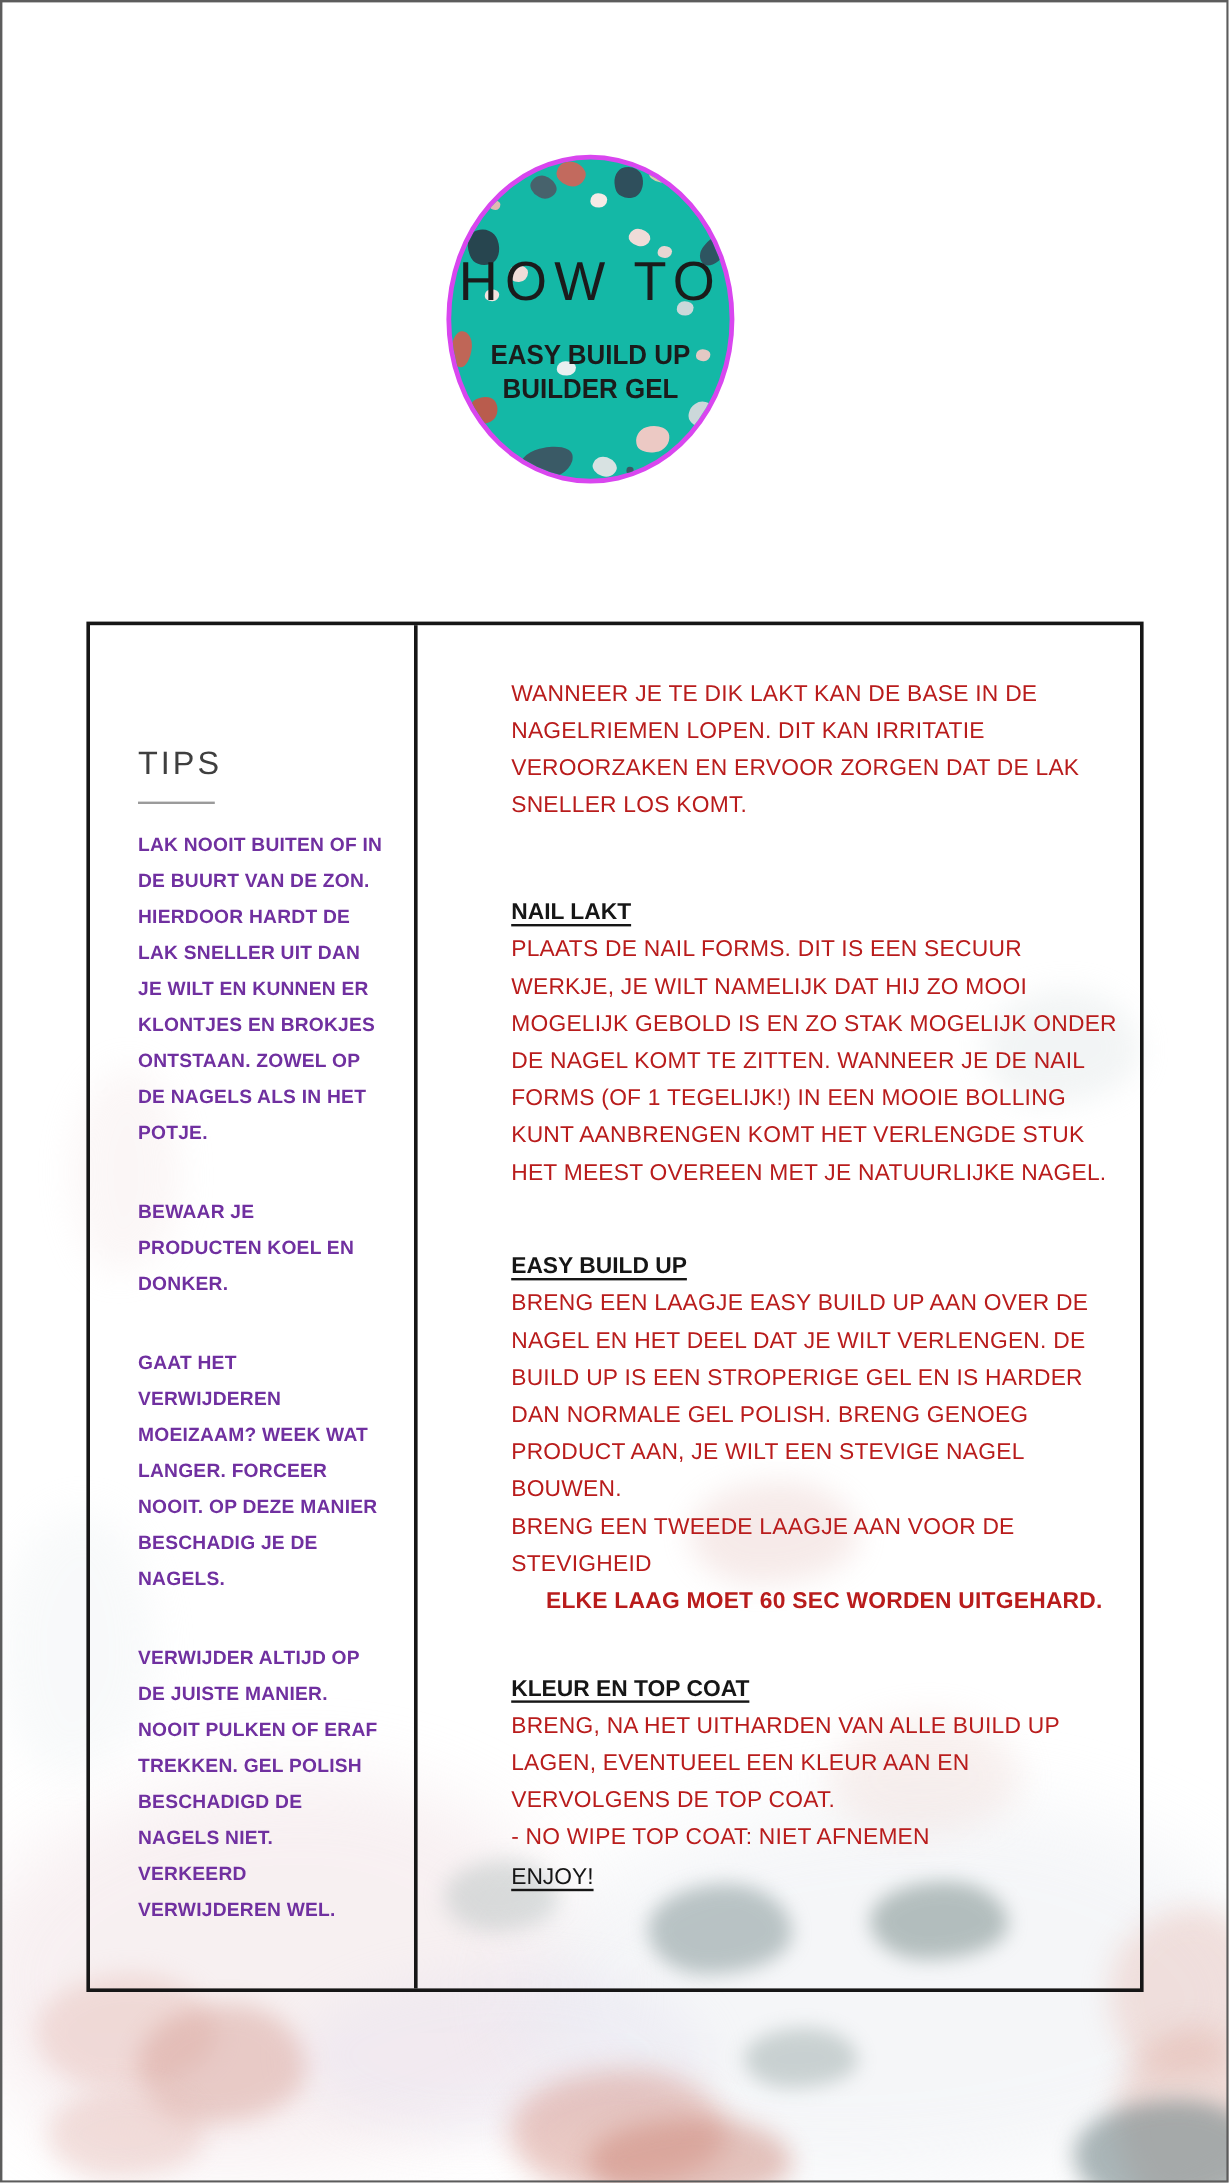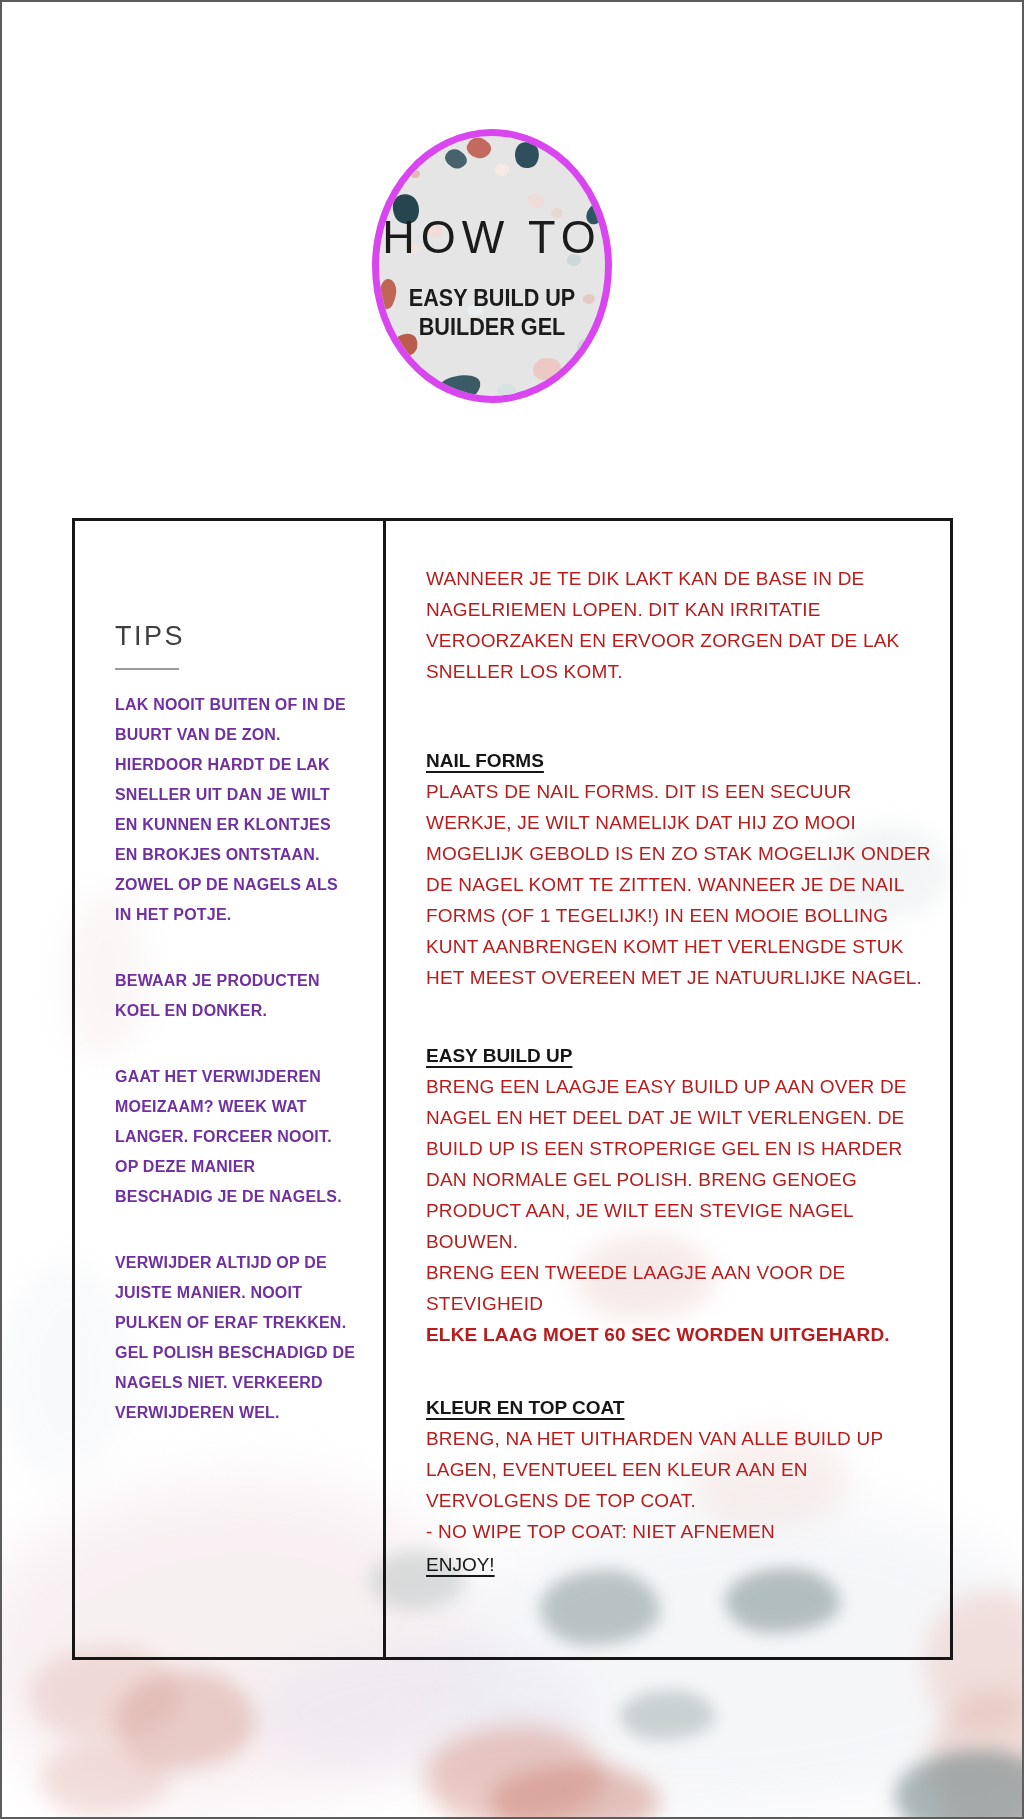--- a/index.html
+++ b/index.html
@@ -8,38 +8,38 @@
     overflow:hidden;font-family:"Liberation Sans","DejaVu Sans",sans-serif;
   }
   .page::after{content:"";position:absolute;inset:0;border:2px solid #5c5c5c;pointer-events:none;z-index:9;}
 
   
   .wc{position:absolute;pointer-events:none;z-index:0;border-radius:55% 45% 60% 40% / 50% 55% 45% 50%;}
 
   
   .logo{
     position:absolute;left:372px;top:129px;width:240px;height:274px;z-index:2;
-    border-radius:50%;background:#e5e5e5;border:7px solid #d946ef;box-sizing:border-box;
+    border-radius:50%;background:#14b8a6;border:4px solid #d946ef;box-sizing:border-box;
   }
   .logo-clip{position:absolute;inset:0;border-radius:50%;overflow:hidden;}
   .tz{position:absolute;border-radius:46% 54% 48% 52% / 55% 45% 58% 42%;}
   .logo-text{position:absolute;inset:0;text-align:center;z-index:3;}
   .logo-title{
     margin-top:78px;font-size:45px;line-height:48px;font-weight:300;color:#1b1b1b;
     letter-spacing:6px;transform:scaleY(1.02);
   }
   .logo-sub{margin-top:22px;font-size:23px;line-height:29px;font-weight:700;color:#1b1b1b;transform:scaleX(.94);}
 
   
   .frame{
     position:absolute;left:72px;top:518px;width:881px;height:1142px;z-index:2;
     border:3px solid #161616;box-sizing:border-box;
   }
   .col-left{
-    position:absolute;left:0;top:0;bottom:0;width:311px;box-sizing:border-box;
+    position:absolute;left:0;top:0;bottom:0;width:273px;box-sizing:border-box;
     border-right:3px solid #161616;padding:100px 26px 0 40px;
   }
   .col-right{
     position:absolute;left:314px;top:0;bottom:0;right:0;box-sizing:border-box;
     padding:42px 16px 0 37px;
   }
 
   .tips-heading{font-size:27px;font-weight:300;letter-spacing:2.5px;color:#3f3f3f;margin:0;}
   .tips-rule{width:64px;height:2px;background:#9b9b9b;margin:16px 0 20px 0;}
   .tip{
@@ -47,21 +47,21 @@
     color:#7030a0;font-weight:700;
   }
 
   .intro,.sec-body,.bullet{
     margin:0;font-size:19px;line-height:31px;letter-spacing:.2px;color:#b91c1c;
   }
   .sec-heading{
     margin:0;font-size:19px;line-height:31px;font-weight:700;color:#161616;
     text-decoration:underline;text-decoration-thickness:2px;text-underline-offset:4px;
   }
-  .bold-line{font-weight:700;}
+  .bold-line{font-weight:700;margin-left:29px;}
   .gap-lg{margin-top:58px;}
   .gap-md{margin-top:47px;}
   .gap-sm{margin-top:42px;}
   .enjoy{
     margin-top:2px;font-size:19px;line-height:31px;font-weight:400;color:#161616;
     text-decoration:underline;text-decoration-thickness:2px;text-underline-offset:4px;
   }
 </style>
 </head>
 <body>
@@ -133,21 +133,21 @@
       <div class="tips-rule"></div>
       <p class="tip">LAK NOOIT BUITEN OF IN DE BUURT VAN DE ZON. HIERDOOR HARDT DE LAK SNELLER UIT DAN JE WILT EN KUNNEN ER KLONTJES EN BROKJES ONTSTAAN. ZOWEL OP DE NAGELS ALS IN HET POTJE.</p>
       <p class="tip">BEWAAR JE PRODUCTEN KOEL EN DONKER.</p>
       <p class="tip">GAAT HET VERWIJDEREN MOEIZAAM? WEEK WAT LANGER. FORCEER NOOIT. OP DEZE MANIER BESCHADIG JE DE NAGELS.</p>
       <p class="tip">VERWIJDER ALTIJD OP DE JUISTE MANIER. NOOIT PULKEN OF ERAF TREKKEN. GEL POLISH BESCHADIGD DE NAGELS NIET. VERKEERD VERWIJDEREN WEL.</p>
     </div>
 
     <div class="col-right">
       <p class="intro">WANNEER JE TE DIK LAKT KAN DE BASE IN DE NAGELRIEMEN LOPEN. DIT KAN IRRITATIE VEROORZAKEN EN ERVOOR ZORGEN DAT DE LAK SNELLER LOS KOMT.</p>
 
-      <h3 class="sec-heading gap-lg">NAIL FORMS</h3>
+      <h3 class="sec-heading gap-lg">NAIL LAKT</h3>
       <p class="sec-body">PLAATS DE NAIL FORMS. DIT IS EEN SECUUR WERKJE, JE WILT NAMELIJK DAT HIJ ZO MOOI MOGELIJK GEBOLD IS EN ZO STAK MOGELIJK ONDER DE NAGEL KOMT TE ZITTEN. WANNEER JE DE NAIL FORMS (OF 1 TEGELIJK!) IN EEN MOOIE BOLLING KUNT AANBRENGEN KOMT HET VERLENGDE STUK HET MEEST OVEREEN MET JE NATUURLIJKE NAGEL.</p>
 
       <h3 class="sec-heading gap-md">EASY BUILD UP</h3>
       <p class="sec-body">BRENG EEN LAAGJE EASY BUILD UP AAN OVER DE NAGEL EN HET DEEL DAT JE WILT VERLENGEN. DE BUILD UP IS EEN STROPERIGE GEL EN IS HARDER DAN NORMALE GEL POLISH. BRENG GENOEG PRODUCT AAN, JE WILT EEN STEVIGE NAGEL BOUWEN.</p>
       <p class="sec-body">BRENG EEN TWEEDE LAAGJE AAN VOOR DE STEVIGHEID</p>
       <p class="sec-body bold-line">ELKE LAAG MOET 60 SEC WORDEN UITGEHARD.</p>
 
       <h3 class="sec-heading gap-sm">KLEUR EN TOP COAT</h3>
       <p class="sec-body">BRENG, NA HET UITHARDEN VAN ALLE BUILD UP LAGEN, EVENTUEEL EEN KLEUR AAN EN VERVOLGENS DE TOP COAT.</p>
       <p class="bullet">- NO WIPE TOP COAT: NIET AFNEMEN</p>

